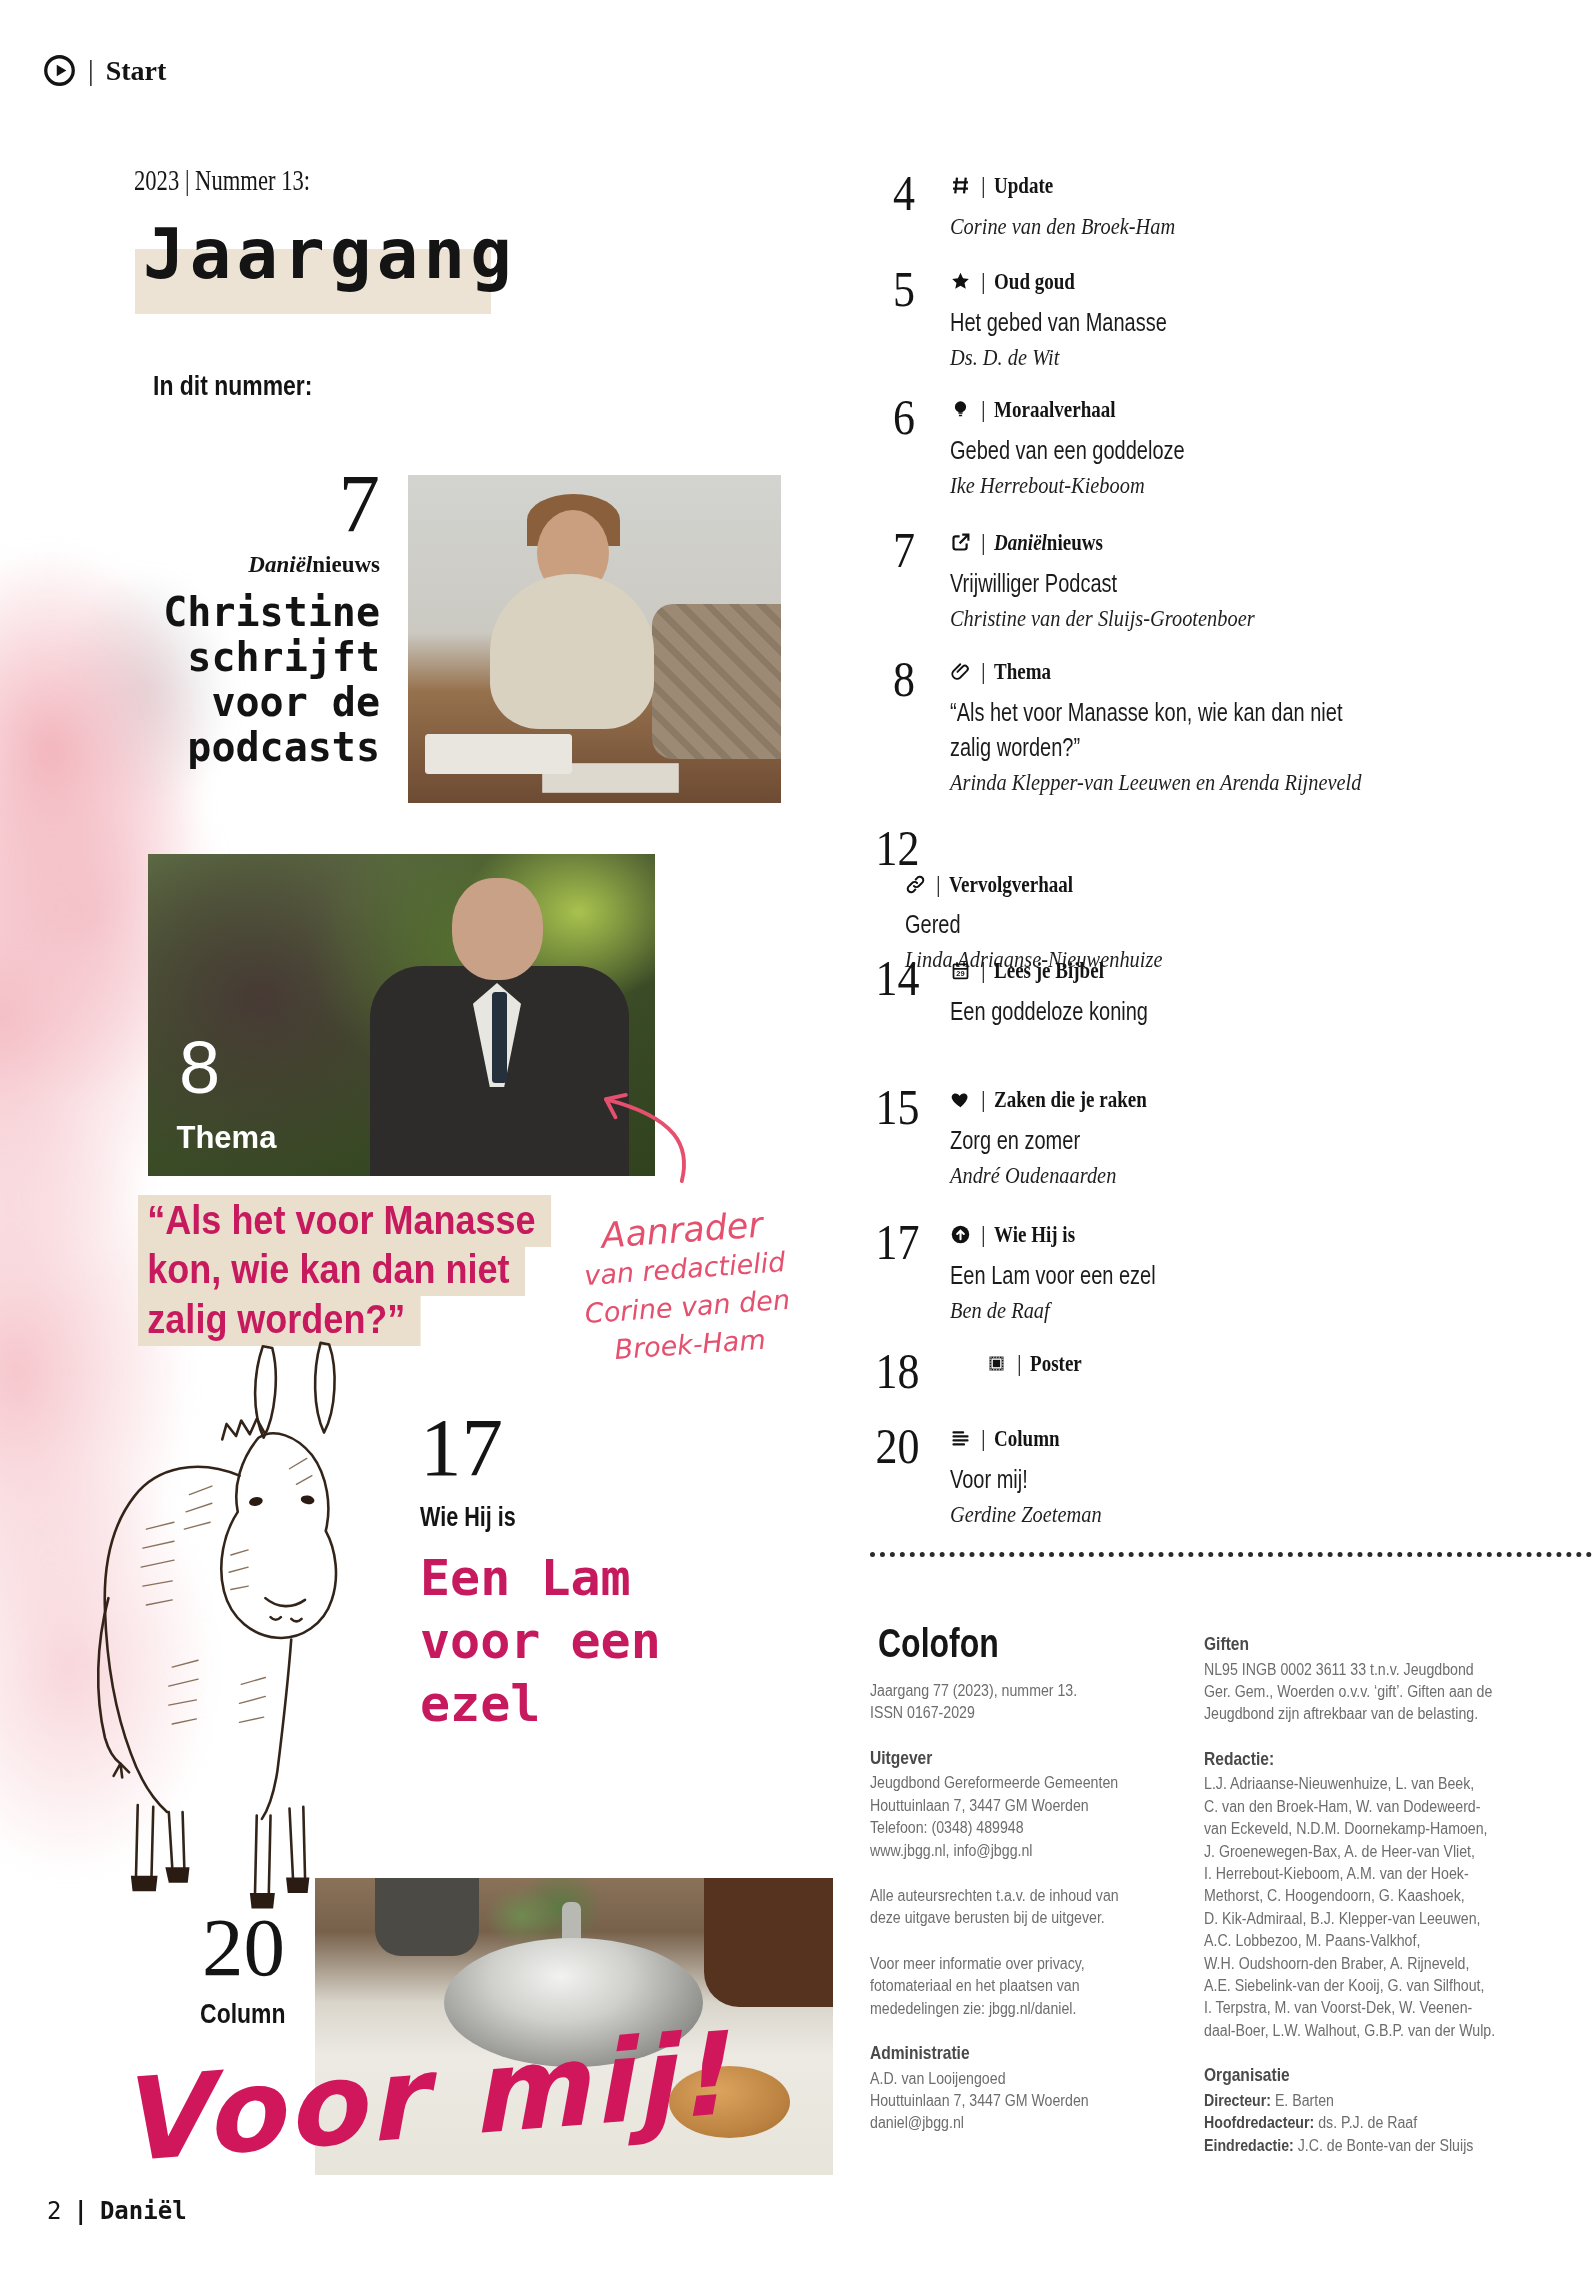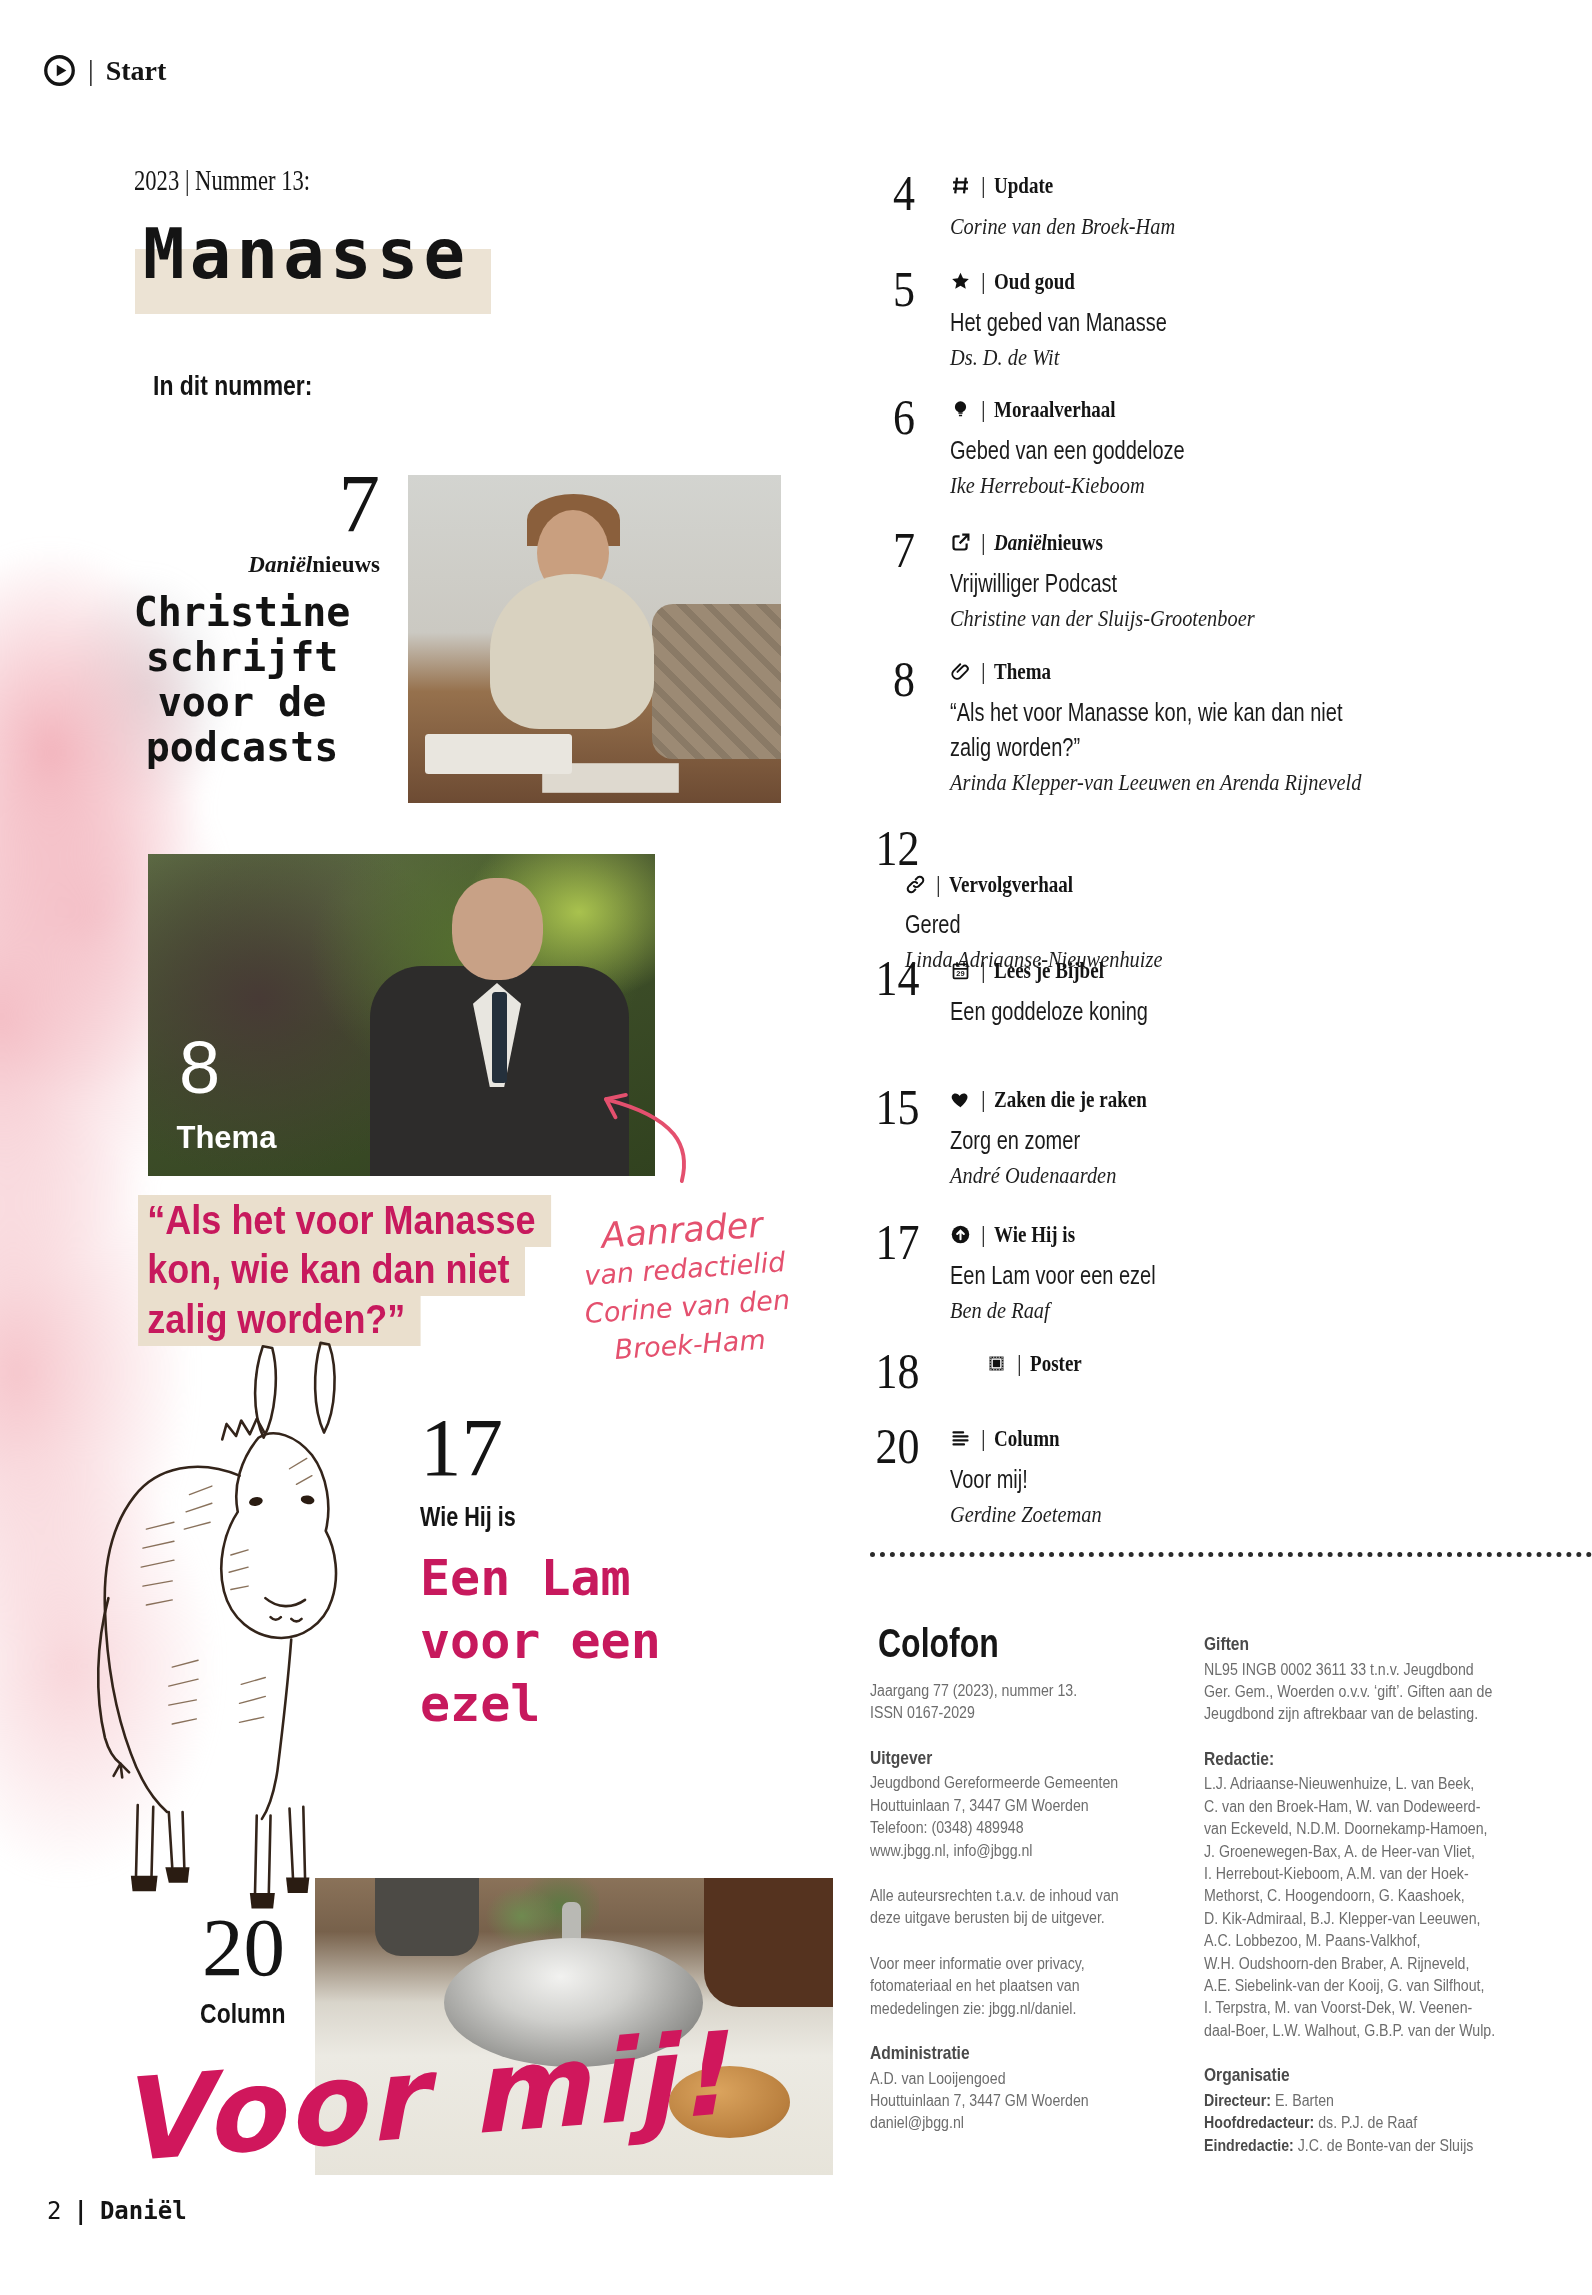--- a/index.html
+++ b/index.html
@@ -32,21 +32,21 @@
   .title-hl{left:135px;top:249px;width:356px;height:65px;background:#ece3d4;}
   .cover-title{left:143px;top:214px;font-family:"DejaVu Sans Mono",monospace;font-weight:bold;
                font-size:69px;letter-spacing:5.2px;color:#141414;}
   .indit{left:153px;top:371px;font-size:27px;font-weight:bold;}
 
   
   .f7{left:104px;top:466px;width:276px;text-align:right;}
   .f7 .num{font-family:"Liberation Serif",serif;font-size:83px;line-height:74px;}
   .f7 .cat{font-family:"Liberation Serif",serif;font-weight:bold;font-size:23px;margin-top:12px;}
   .f7 .tt{font-family:"DejaVu Sans Mono",monospace;font-weight:bold;font-size:40px;line-height:45px;
-          margin-top:12px;white-space:pre-line;color:#131313;text-align:center;}
+          margin-top:12px;white-space:pre-line;color:#131313;}
 
   
   .ph{overflow:hidden;}
   .ph-woman{left:408px;top:475px;width:373px;height:328px;
     background:linear-gradient(180deg,#d3d4d0 0%,#cbc9c2 48%,#96714d 66%,#6d4b33 100%);}
   .ph-woman .sofa{position:absolute;right:-26px;top:129px;width:155px;height:155px;border-radius:21px;
     background:repeating-linear-gradient(45deg,#9c8a74 0 12px,#8a7a66 12px 19px);}
   .ph-woman .body{position:absolute;left:82px;top:99px;width:164px;height:155px;border-radius:50% 50% 30% 30%;
     background:#d9d2c0;}
   .ph-woman .head{position:absolute;left:129px;top:35px;width:72px;height:86px;border-radius:50%;background:#c99f7f;}
@@ -155,21 +155,21 @@
           <circle cx="12" cy="12" r="10" fill="none" stroke="#141414" stroke-width="2.4"></circle>
           <path d="M10 7.8v8.4l7-4.2z" fill="#141414"></path>
         </svg>
     </span>
     <span class="bar">|</span>
     <span>Start</span>
   </div>
 
   <div class="abs issue"><span class="sx78">2023 | Nummer 13:</span></div>
   <div class="abs title-hl"></div>
-  <div class="abs cover-title">Manasse</div>
+  <div class="abs cover-title">Jaargang</div>
   <div class="abs indit"><span class="sx85">In dit nummer:</span></div>
 
   <div class="abs f7">
     <div class="num">7</div>
     <div class="cat"><em>Daniël</em><span>nieuws</span></div>
     <div class="tt">Christine
 schrijft
 voor de
 podcasts</div>
   </div>

